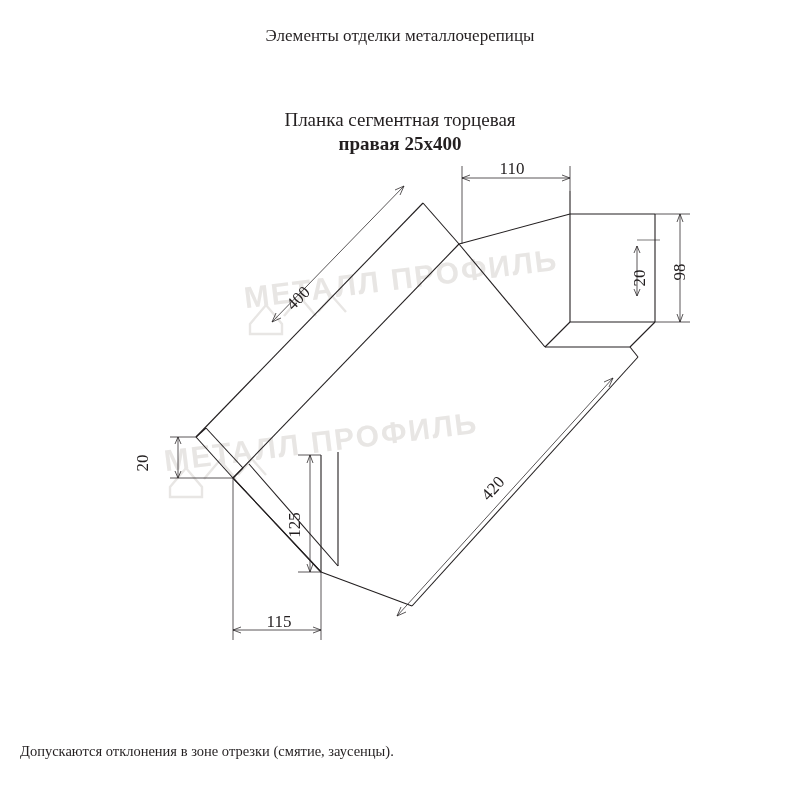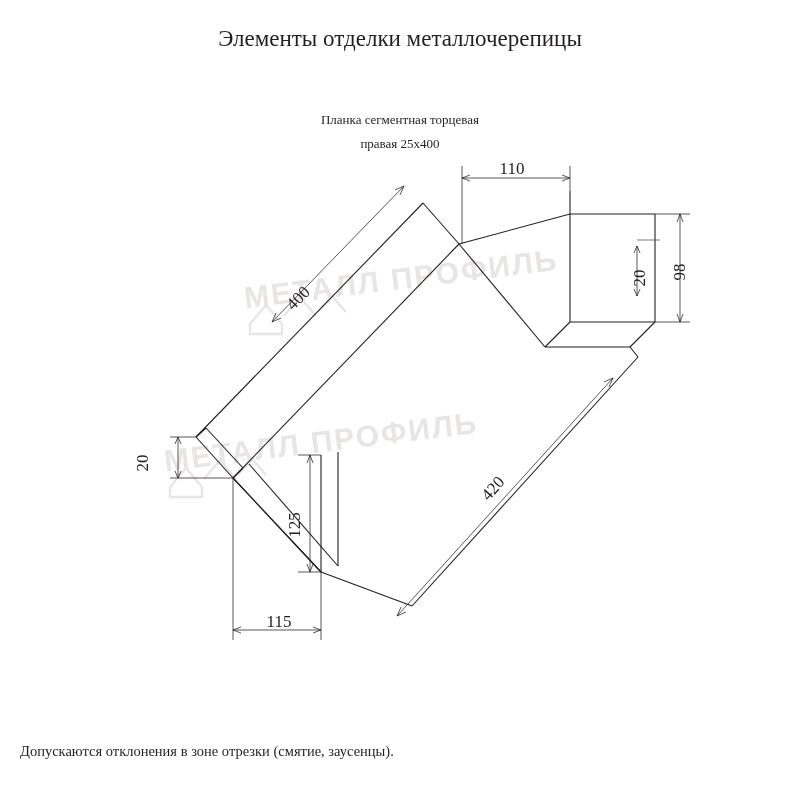--- a/index.html
+++ b/index.html
@@ -18,38 +18,39 @@
   #page-root {
     position: absolute;
     inset: 0;
   }
   .title {
     position: absolute;
     top: 26px;
     left: 0;
     width: 800px;
     text-align: center;
-    font-size: 23px;
+    font-size: 17px;
     font-family: "Liberation Serif", serif;
     color: #231f20;
     letter-spacing: 0px;
   }
   .subtitle {
     position: absolute;
     top: 108px;
     left: 0;
     width: 800px;
     text-align: center;
-    font-size: 13px;
+    font-size: 19px;
     line-height: 24px;
     font-family: "Liberation Serif", serif;
     color: #231f20;
   }
   .subtitle .line2 {
     display: block;
+    font-weight: bold;
   }
   .footnotes {
     position: absolute;
     left: 20px;
     top: 740px;
     font-size: 14.5px;
     line-height: 22px;
     font-family: "Liberation Serif", serif;
     color: #231f20;
   }

